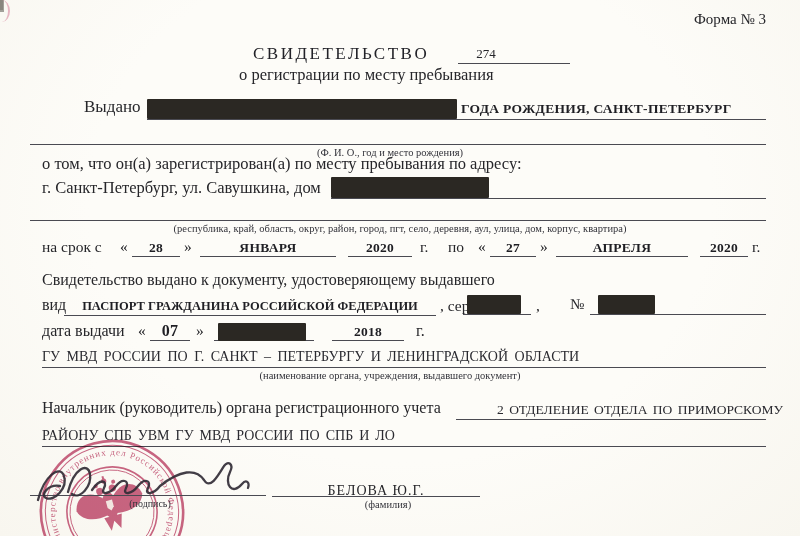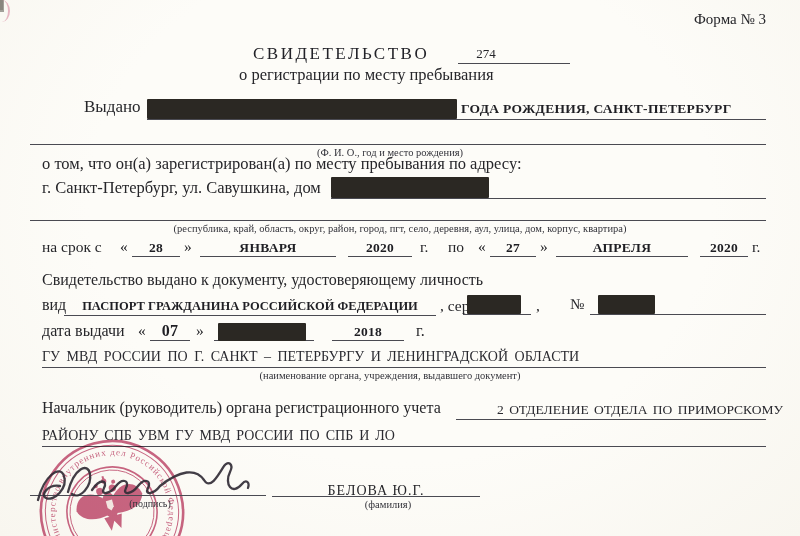--- a/index.html
+++ b/index.html
@@ -65,21 +65,21 @@
   <div class="slot" style="left:348px;top:238px;width:64px;height:18px;"><span class="valb" style="font-size:13.5px;">2020</span></div>
   <div class="abs" style="left:420px;top:238px;font-size:15.5px;">г.</div>
   <div class="abs" style="left:448px;top:238px;font-size:15.5px;">по</div>
   <div class="abs" style="left:478px;top:238px;font-size:15.5px;">«</div>
   <div class="slot" style="left:490px;top:238px;width:46px;height:18px;"><span class="valb" style="font-size:13.5px;">27</span></div>
   <div class="abs" style="left:540px;top:238px;font-size:15.5px;">»</div>
   <div class="slot" style="left:556px;top:238px;width:132px;height:18px;"><span class="valb" style="font-size:13.5px;">АПРЕЛЯ</span></div>
   <div class="slot" style="left:700px;top:238px;width:48px;height:18px;"><span class="valb" style="font-size:13.5px;">2020</span></div>
   <div class="abs" style="left:752px;top:238px;font-size:15.5px;">г.</div>
 
-  <div class="abs" style="left:42px;top:271px;font-size:16px;">Свидетельство выдано к документу, удостоверяющему личность</div>
+  <div class="abs" style="left:42px;top:271px;font-size:16px;">Свидетельство выдано к документу, удостоверяющему выдавшего</div>
 
   <div class="abs" style="left:42px;top:296px;font-size:16px;">вид</div>
   <div class="slot" style="left:64px;top:296px;width:372px;height:19px;"><span class="valb" style="font-size:12.5px;letter-spacing:0;">ПАСПОРТ ГРАЖДАНИНА РОССИЙСКОЙ ФЕДЕРАЦИИ</span></div>
   <div class="abs" style="left:440px;top:297px;font-size:15.5px;">, серия</div>
   <div class="uline" style="left:463px;top:314px;width:68px;"></div>
   <div class="redact" style="left:467px;top:295px;width:54px;height:19px;"></div>
   <div class="abs" style="left:536px;top:297px;font-size:15.5px;">,</div>
   <div class="abs" style="left:570px;top:296px;font-size:15px;">№</div>
   <div class="uline" style="left:590px;top:314px;width:176px;"></div>
   <div class="redact" style="left:598px;top:295px;width:57px;height:19px;"></div>

